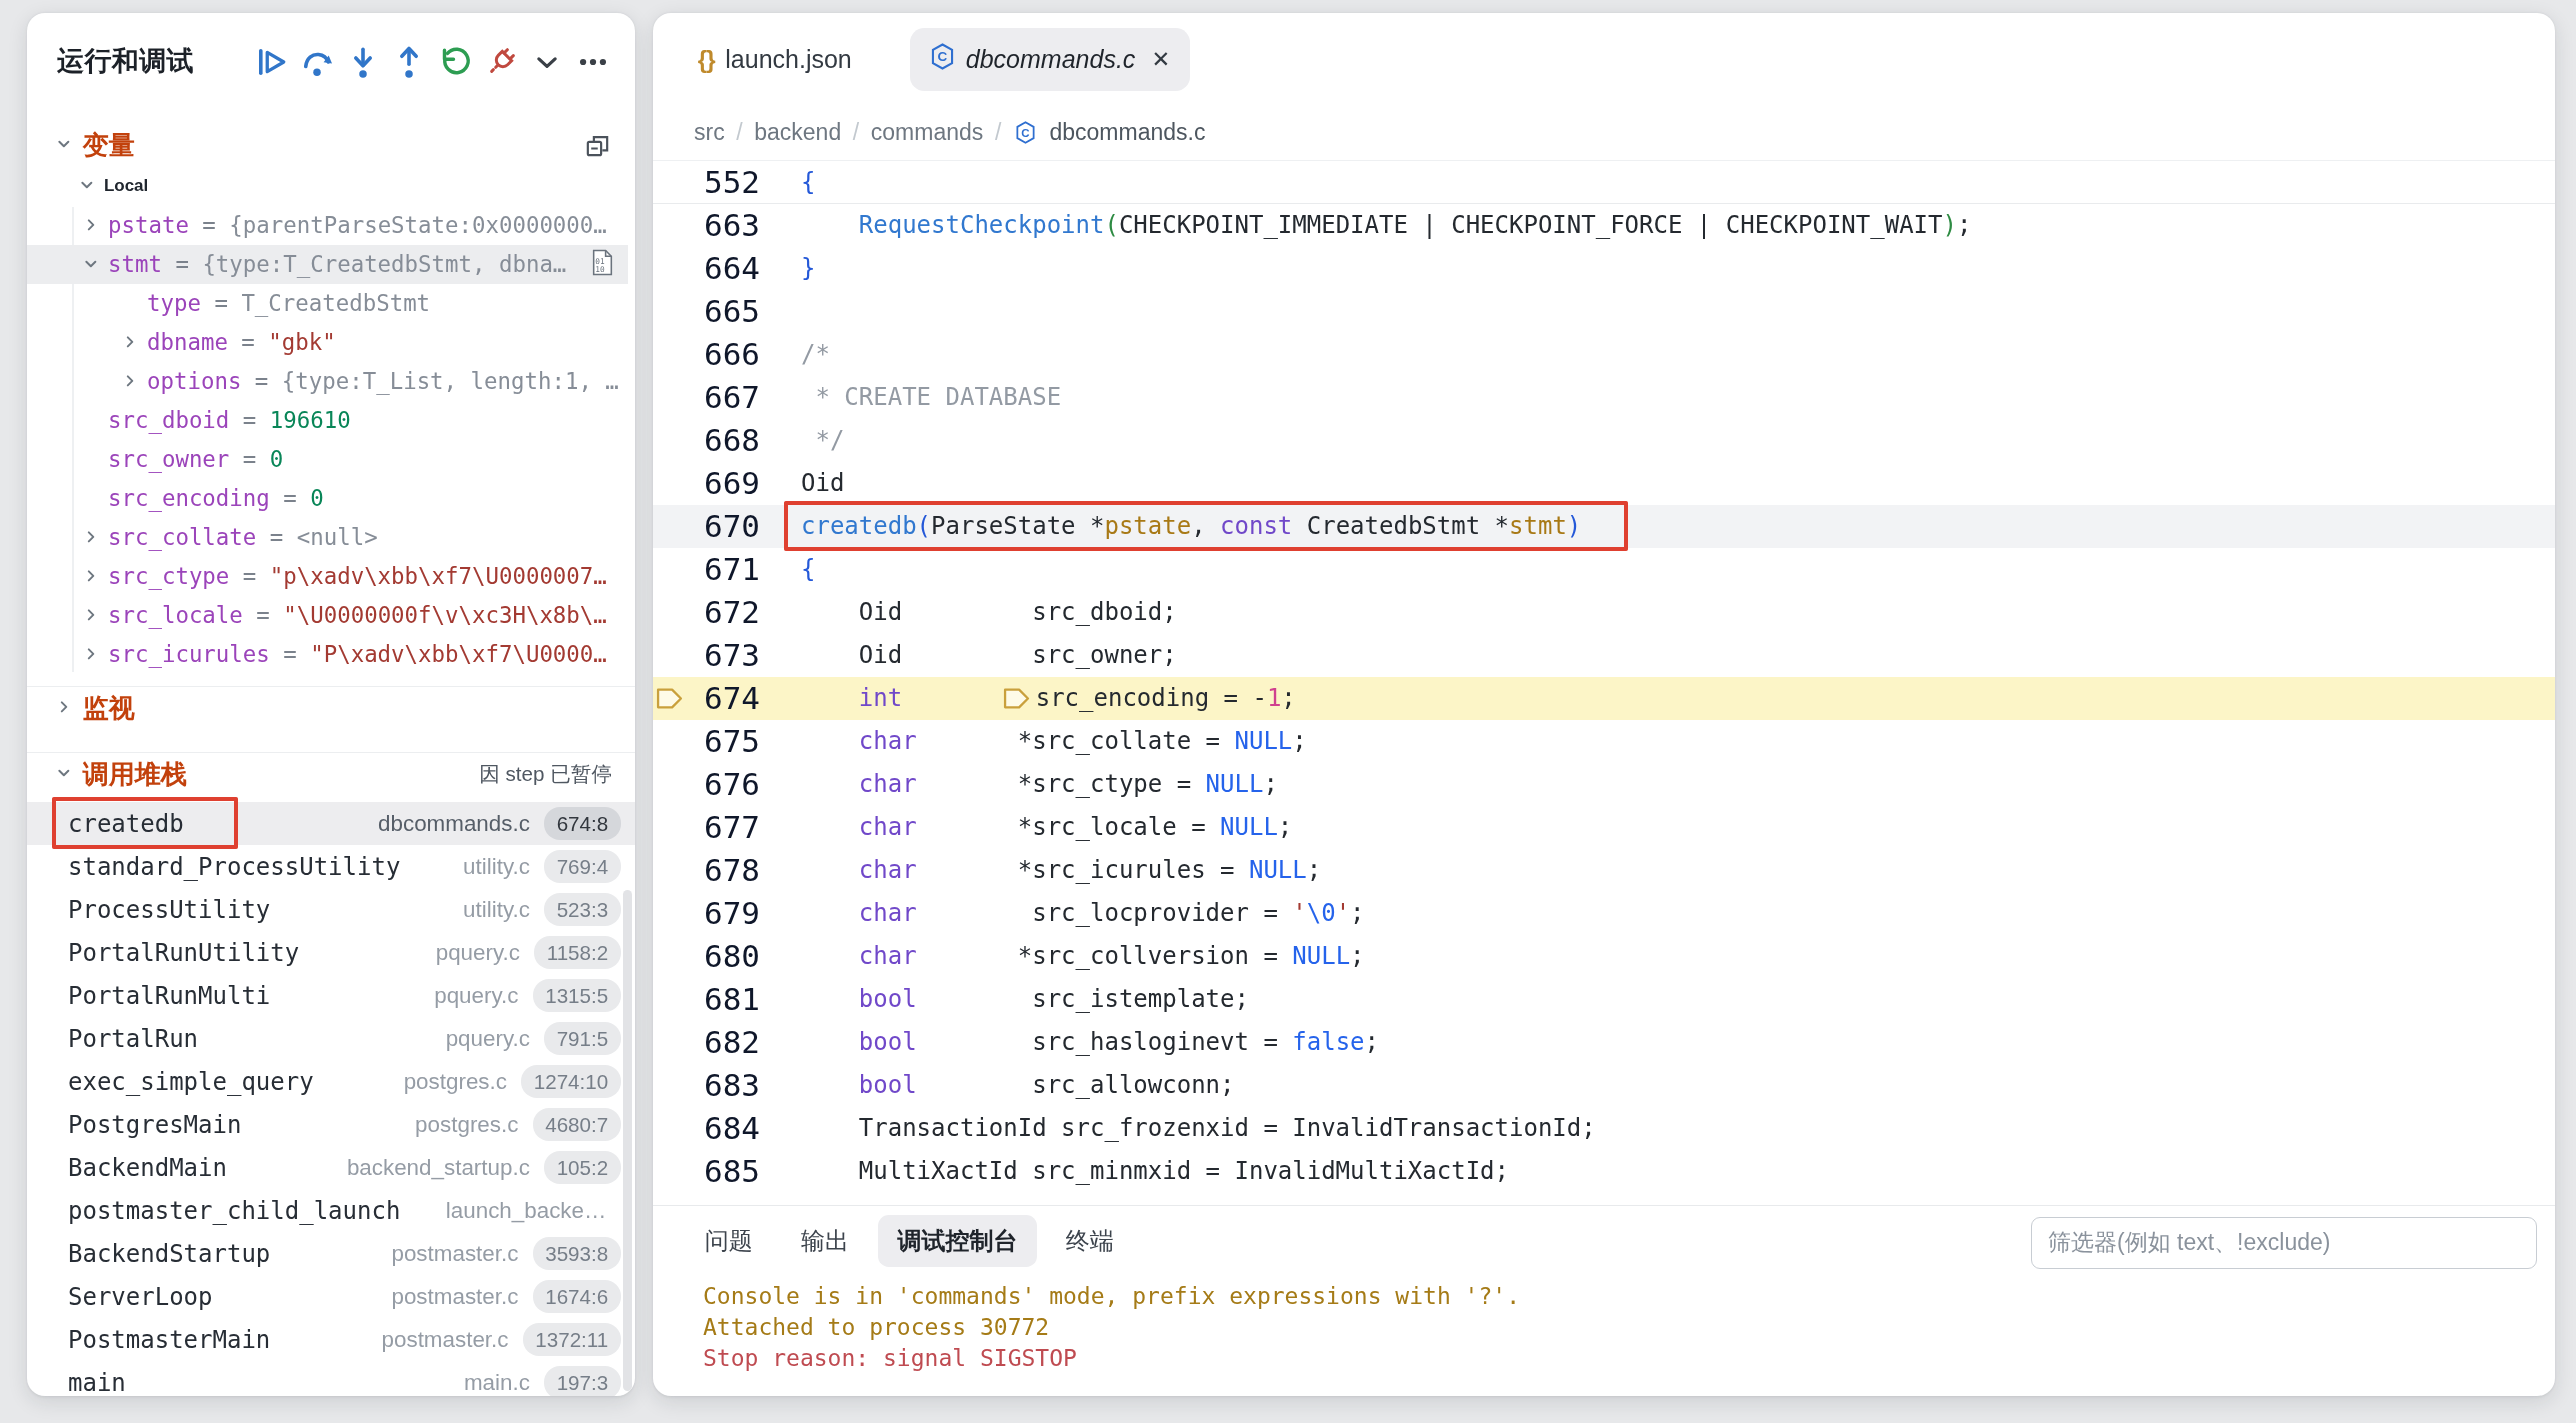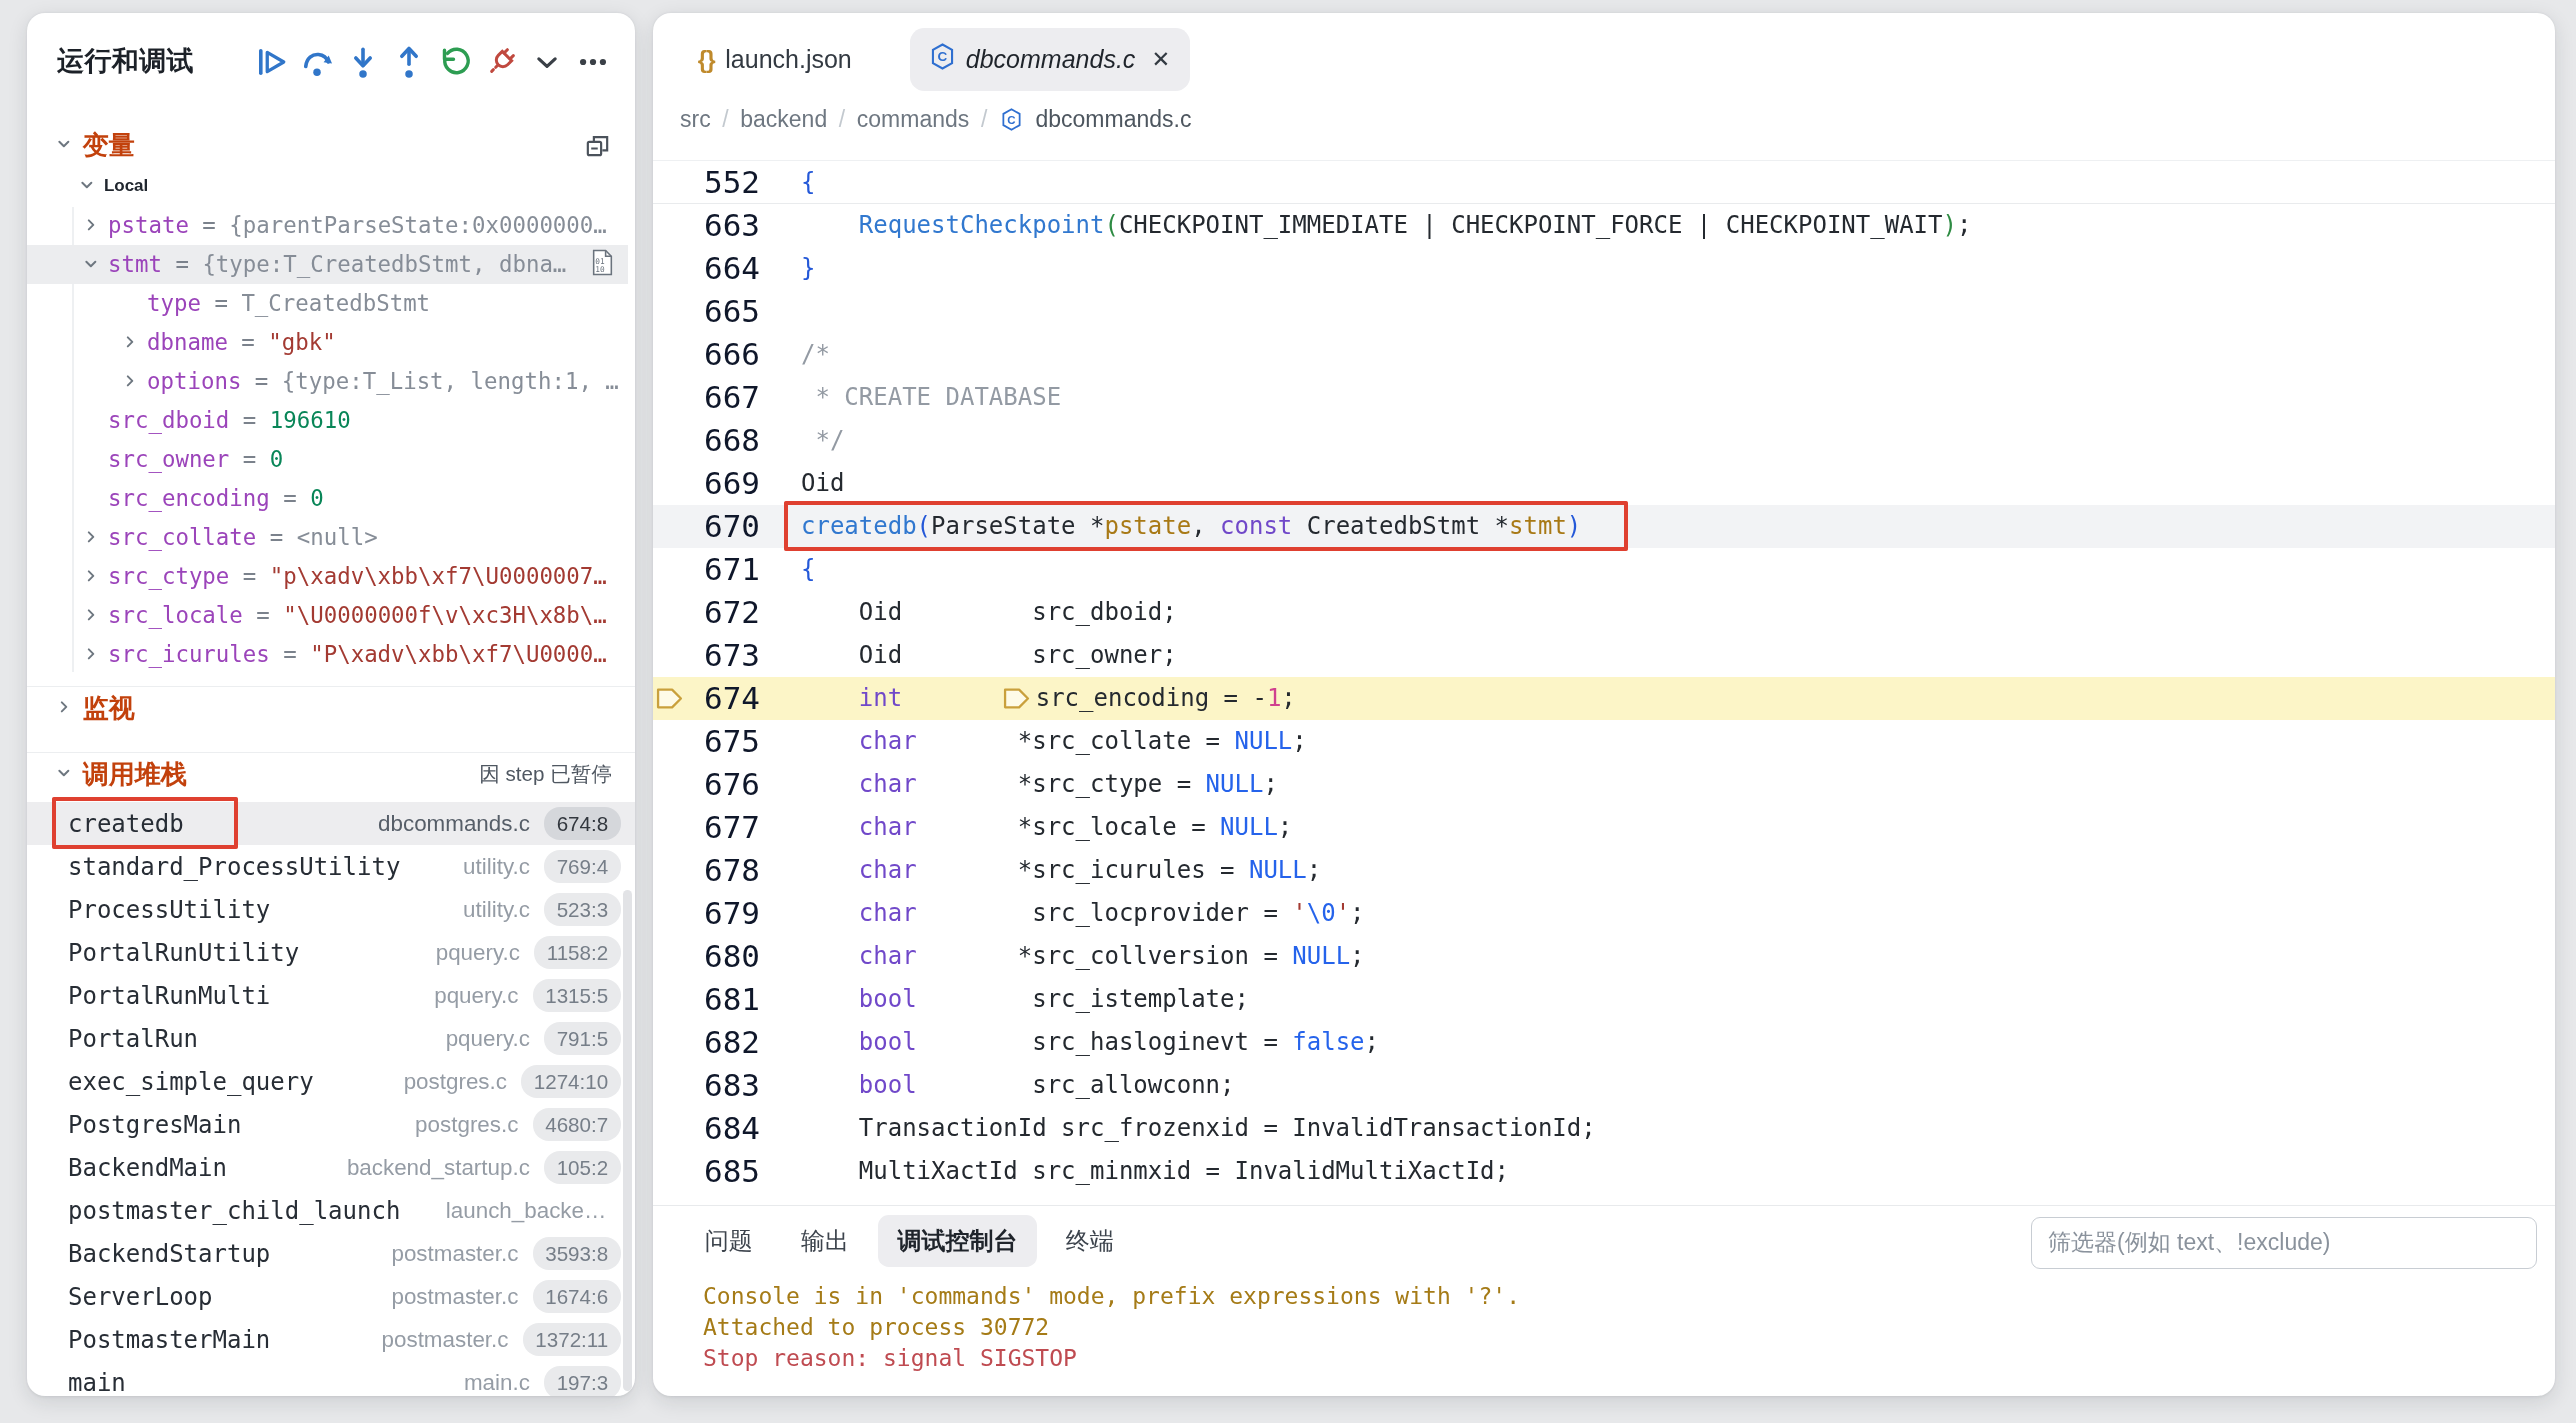--- a/index.html
+++ b/index.html
@@ -53,21 +53,21 @@
   .sb-scrollbar { position:absolute; right:2.7px; top:877px; width:9px; height:501px; background:#e2e3e6; border-radius:4.5px; }
 
   
   .tabbar { display:flex; align-items:center; height:93px; padding-left:25px; }
   .tab { display:flex; align-items:center; gap:10.7px; font-size:25px; color:#333a42; padding:0 19.7px; height:63px; cursor:pointer; }
   .tab.active { background:#ededf0; border-radius:14.3px; margin-left:39px; }
   .tab.active .tab-label { font-style:italic; color:#1f242b; }
   .json-braces { color:#bf8a2c; font-weight:bold; font-size:24px; letter-spacing:-0.9px; }
   .tab-close { font-size:22.4px; color:#333a42; margin-left:5.4px; }
 
-  .breadcrumb { display:flex; align-items:flex-start; height:55px; padding-left:27px; gap:11.6px;
+  .breadcrumb { display:flex; align-items:center; height:55px; padding-left:41px; gap:11.6px;
                 font-size:23px; color:#6e7781; border-bottom:1.8px solid #eef0f2; }
   .bc-sep { color:#c3c9cf; }
   .bc-last { color:#4d565f; }
 
   .code { position:relative; font-family:"DejaVu Sans Mono", monospace; font-size:24px; }
   .code-row { height:43px; display:flex; align-items:center; position:relative; white-space:pre; }
   .code-row.sticky { height:43px; border-bottom:1.8px solid #e9ebed; }
   .row-cur { background:#f2f3f5; }
   .row-step { background:#fcf5c7; }
   .gutter { width:32px; flex:none; display:flex; align-items:center; justify-content:center; }

